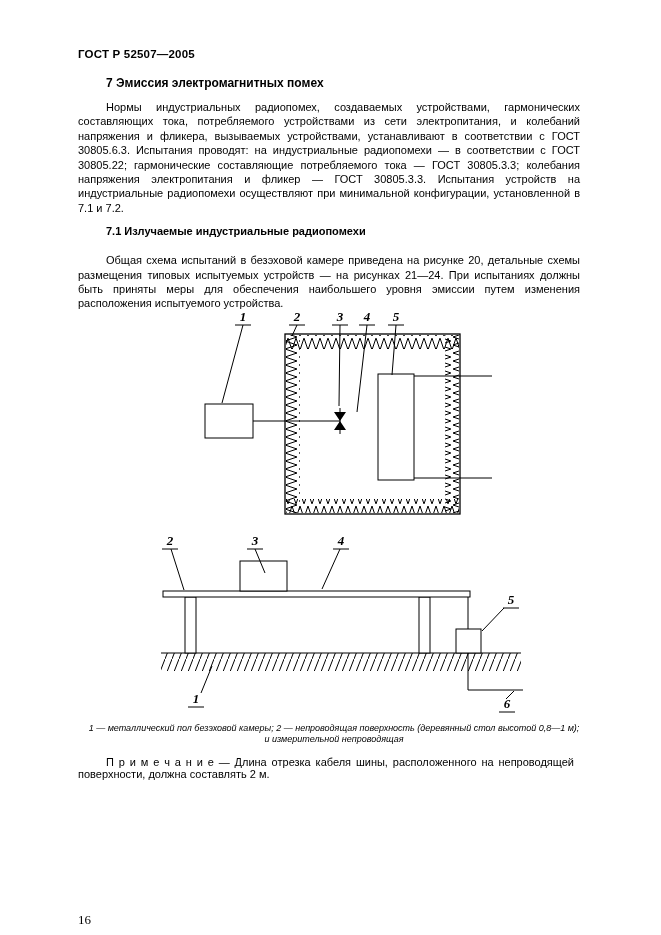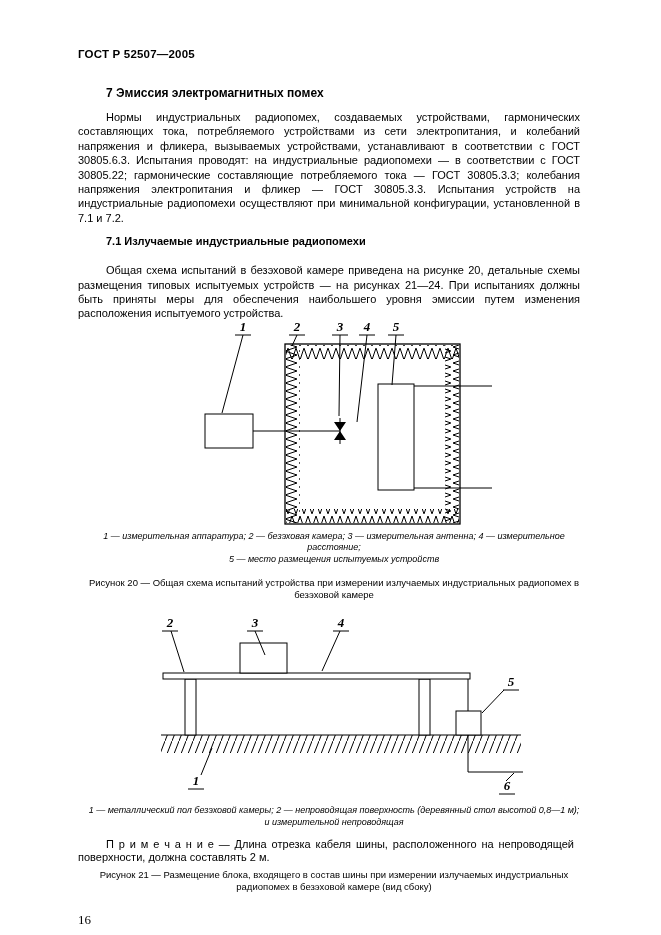--- a/index.html
+++ b/index.html
@@ -1,20 +1,20 @@
 <!DOCTYPE html>
 <html><head>
 <meta charset="utf-8">
 <style>
   html,body{margin:0;padding:0;}
   body{width:661px;height:935px;background:#ffffff;font-family:"Liberation Sans",sans-serif;color:#000;overflow:hidden;}
   .page{position:relative;width:571px;height:935px;background:#fff;}
   .content{position:absolute;left:78px;top:48px;width:512px;}
   .doc-number{font-size:11.5px;font-weight:bold;letter-spacing:0.2px;}
-  .sec-title{margin:26px 0 0 28px;font-size:12px;font-weight:bold;}
+  .sec-title{margin:16px 0 0 28px;font-size:12px;font-weight:bold;}
   .subsec-title{margin:10px 0 16px 28px;font-size:11px;font-weight:bold;}
   .body-text{margin:10px 10px 0 0;font-size:11px;line-height:14.4px;text-align:justify;text-indent:28px;}
   .figure{position:relative;}
   .fig20{margin:-2px 0 0 122px;}
   .fig21{margin:14px 0 0 17px;}
   .legend{font-size:9px;font-style:italic;text-align:center;line-height:11.5px;margin-top:2px;}
   .caption{font-size:9.5px;text-align:center;line-height:12px;margin-top:12px;}
   .note{font-size:11px;line-height:12.5px;text-align:justify;text-indent:28px;margin:10px 16px 0 0;}
   .page-number{position:absolute;left:78px;top:912px;font-size:13px;font-family:Liberation Serif, serif;}
   svg{display:block;}
@@ -83,26 +83,21 @@
         <line x1="159" y1="16" x2="175" y2="16"></line>
         <line x1="167" y1="16" x2="157" y2="103"></line>
         <text x="167" y="12" text-anchor="middle">4</text>
 
         <line x1="188" y1="16" x2="204" y2="16"></line>
         <line x1="196" y1="16" x2="192" y2="66"></line>
         <text x="196" y="12" text-anchor="middle">5</text>
       </svg>
     </div>
 
-    <div class="legend">
-      <div>1 — измерительная аппаратура; 2 — безэховая камера; 3 — измерительная антенна; 4 — измерительное расстояние;</div>
-      <div>5 — место размещения испытуемых устройств</div>
-    </div>
 
-    <div class="caption">Рисунок 20 — Общая схема испытаний устройства при измерении излучаемых индустриальных радиопомех в безэховой камере</div>
 
     <div class="figure fig21">
       <svg width="440" height="188" viewBox="0 0 440 188">
         <defs>
           <pattern id="hatch" width="7" height="18" patternUnits="userSpaceOnUse">
             <line x1="7" y1="0" x2="0" y2="18" stroke="#000" stroke-width="1"></line>
           </pattern>
         </defs>
 
         <rect x="66" y="120" width="360" height="18" fill="url(#hatch)"></rect>
@@ -145,18 +140,17 @@
       </svg>
     </div>
 
     <div class="legend">
       <div>1 — металлический пол безэховой камеры; 2 — непроводящая поверхность (деревянный стол высотой 0,8—1 м);</div>
       <div>и измерительной непроводящая</div>
     </div>
 
     <div class="note">П р и м е ч а н и е — Длина отрезка кабеля шины, расположенного на непроводящей поверхности, должна составлять 2 м.</div>
 
-    <div class="caption" style="margin-top:6px;">Рисунок 21 — Размещение блока, входящего в состав шины при измерении излучаемых индустриальных радиопомех в безэховой камере (вид сбоку)</div>
 
   </div>
 
   <div class="page-number">16</div>
 </div>
 
 </body></html>

